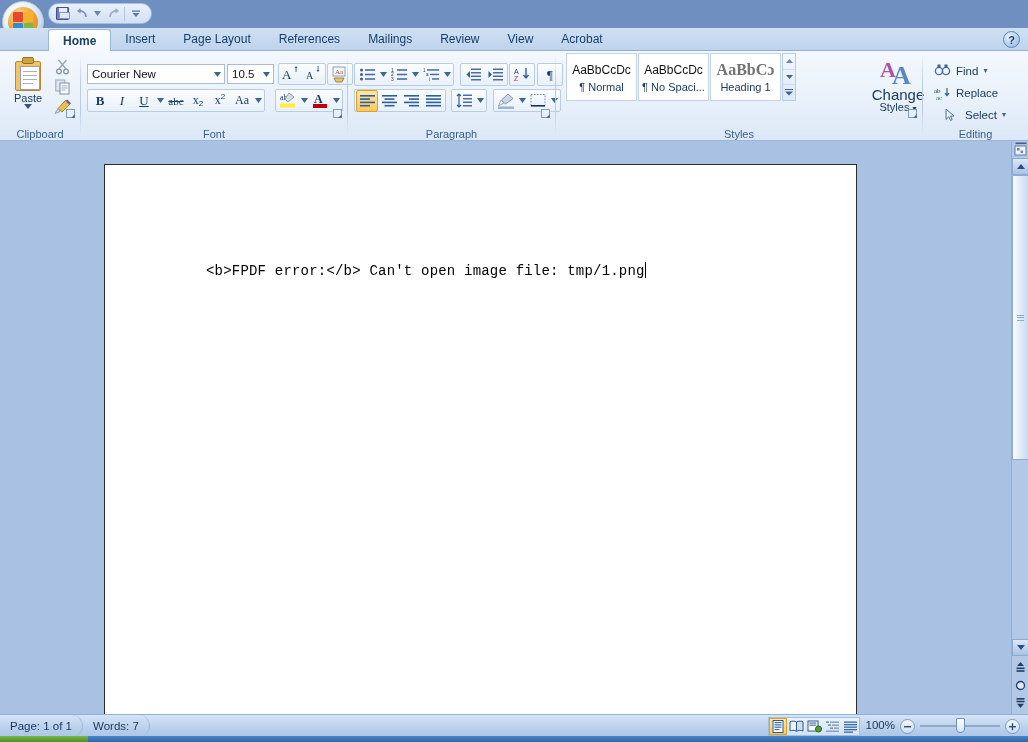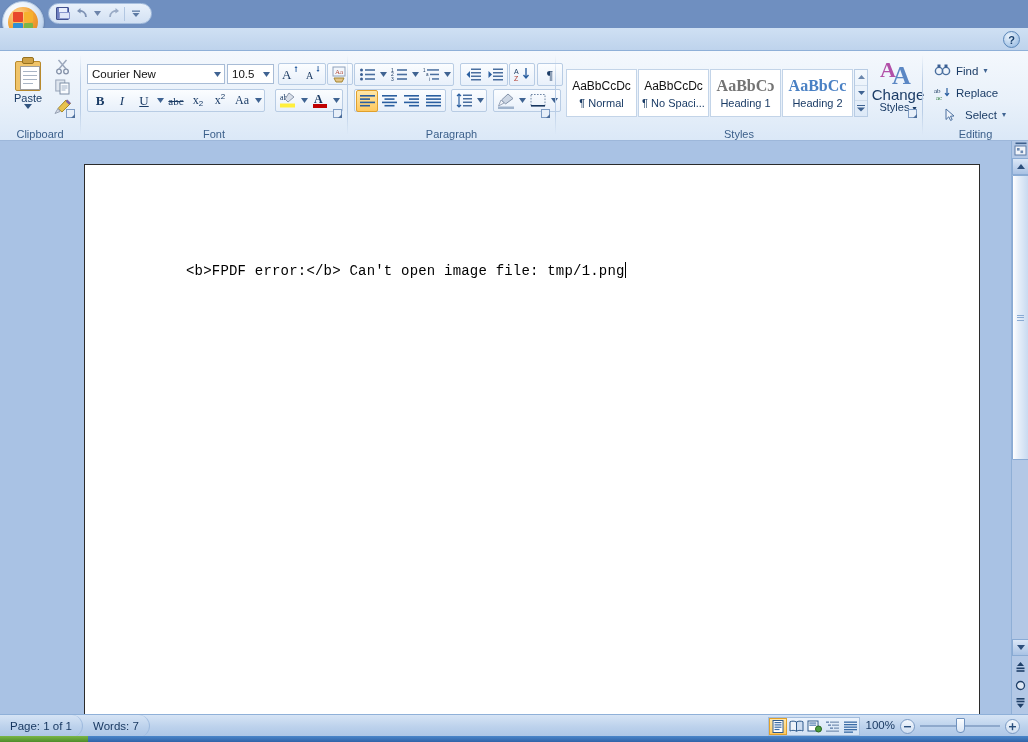--- a/index.html
+++ b/index.html
@@ -163,21 +163,21 @@
 
   
   .edit-item { display: flex; align-items: center; gap: 5px; height: 19px; font-size: 11.5px; color: #1b3c66; padding-left: 4px; }
 
   
   .workspace {
     position: absolute; left: 0; top: 141px; width: 1028px; height: 573px;
     background: #a9c2e4;
   }
   .page {
-    position: absolute; left: 84px; top: 23px; width: 896px; height: 553px;
+    position: absolute; left: 104px; top: 23px; width: 753px; height: 553px;
     background: #fff; border: 1px solid #2b2b2b;
   }
   .doc-text {
     position: absolute; left: 101px; top: 97px;
     font-family: "Liberation Mono", "DejaVu Sans Mono", monospace;
     font-size: 14px; color: #000; white-space: pre; letter-spacing: .2px;
   }
   .caret {
     display: inline-block; width: 1px; height: 16px; background: #000;
     vertical-align: -3px; margin-left: 0px;
@@ -274,20 +274,30 @@
     <div class="qat-sep"></div>
     <div class="qat-ico">
       <svg width="10" height="8" viewBox="0 0 10 8">
           <rect x="1" y="0.5" width="8" height="1.3" fill="#5d7aa3"></rect>
           <path d="M1.5 3 L8.5 3 L5 7 Z" fill="#5d7aa3"></path>
         </svg>
     </div>
   </div>
 
   <div class="tabstrip">
+    <div class="tabs">
+      <div class="tab active">Home</div>
+      <div class="tab">Insert</div>
+      <div class="tab">Page Layout</div>
+      <div class="tab">References</div>
+      <div class="tab">Mailings</div>
+      <div class="tab">Review</div>
+      <div class="tab">View</div>
+      <div class="tab">Acrobat</div>
+    </div>
     <div class="help-btn">?</div>
   </div>
 
   <div class="ribbon">
 
     <div class="group" style="left:0; width:80px;">
       <div class="group-body">
         <div class="paste-btn">
           <div class="clipboard-ico">
             <div class="cb-body"></div>
@@ -611,36 +621,32 @@
         <div class="dialog-launcher" style="right:3px;">
             <span class="dl-box"></span>
           </div>
       </div>
       <div class="group-label">Paragraph</div>
     </div>
     <div class="group-div" style="left:555px;"></div>
 
     <div class="group" style="left:556px; width:366px;">
       <div class="group-body">
-        <div style="position:absolute;left:10px;top:16px;display:flex;gap:1px;">
+        <div style="position:absolute;left:10px;top:0;display:flex;gap:1px;">
           <div class="style-cell">
             <div class="style-prev" style="font-family:'Liberation Sans',sans-serif;font-size:12px;">AaBbCcDc</div>
             <div class="style-name">¶ Normal</div>
           </div>
           <div class="style-cell">
             <div class="style-prev" style="font-family:'Liberation Sans',sans-serif;font-size:12px;">AaBbCcDc</div>
             <div class="style-name">¶ No Spaci...</div>
           </div>
           <div class="style-cell">
             <div class="style-prev" style="font-family:'Liberation Serif',serif;font-size:16px;font-weight:bold;color:#737373;">AaBbCɔ</div>
             <div class="style-name">Heading 1</div>
-          </div>
-          <div class="style-cell">
-            <div class="style-prev" style="font-family:'Liberation Serif',serif;font-size:16px;font-weight:bold;color:#4a81c4;">AaBbCc</div>
-            <div class="style-name">Heading 2</div>
           </div>
           <div class="gal-scroll">
             <div>
               <svg width="7" height="4" viewBox="0 0 7 4">
                   <path d="M3.5 0 L7 4 L0 4 Z" fill="#6b87ad"></path>
                 </svg>
             </div>
             <div>
               <svg width="7" height="4" viewBox="0 0 7 4">
                   <path d="M0 0 L7 0 L3.5 4 Z" fill="#3f6392"></path>

